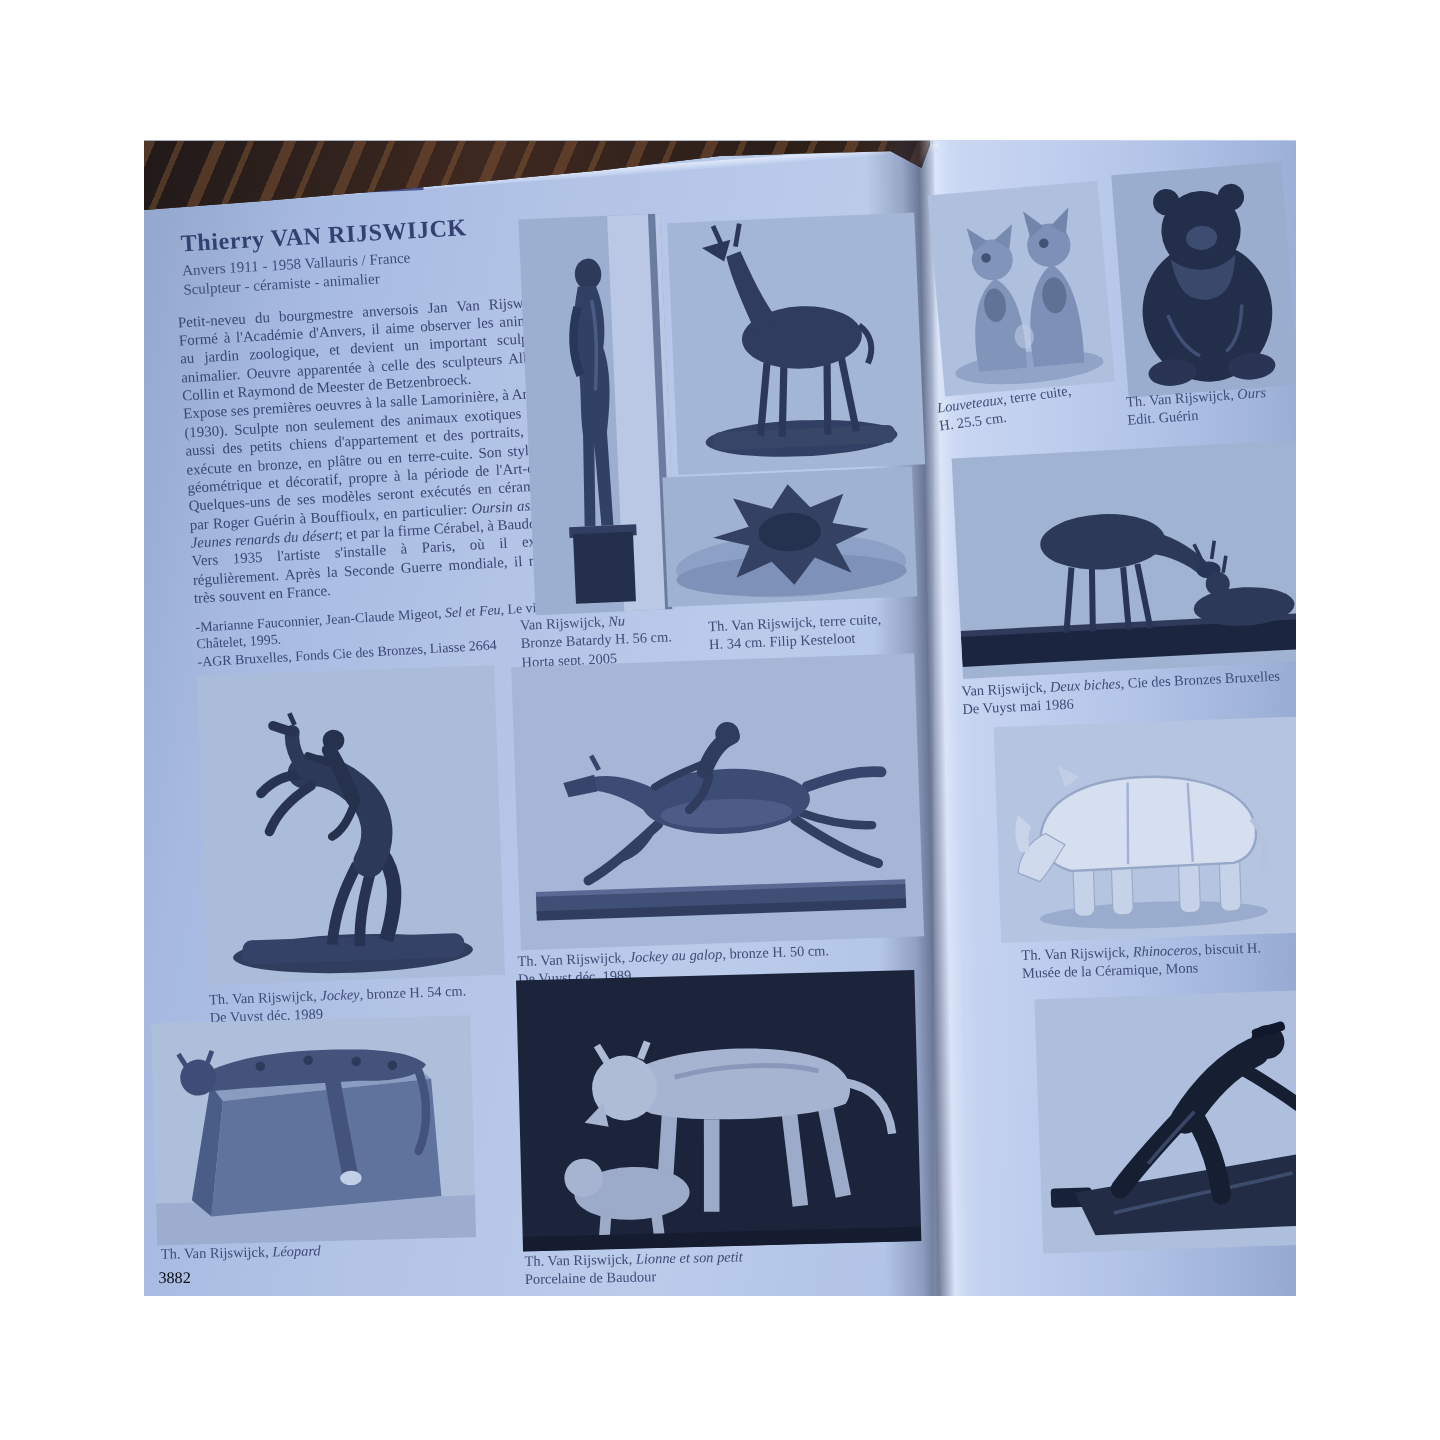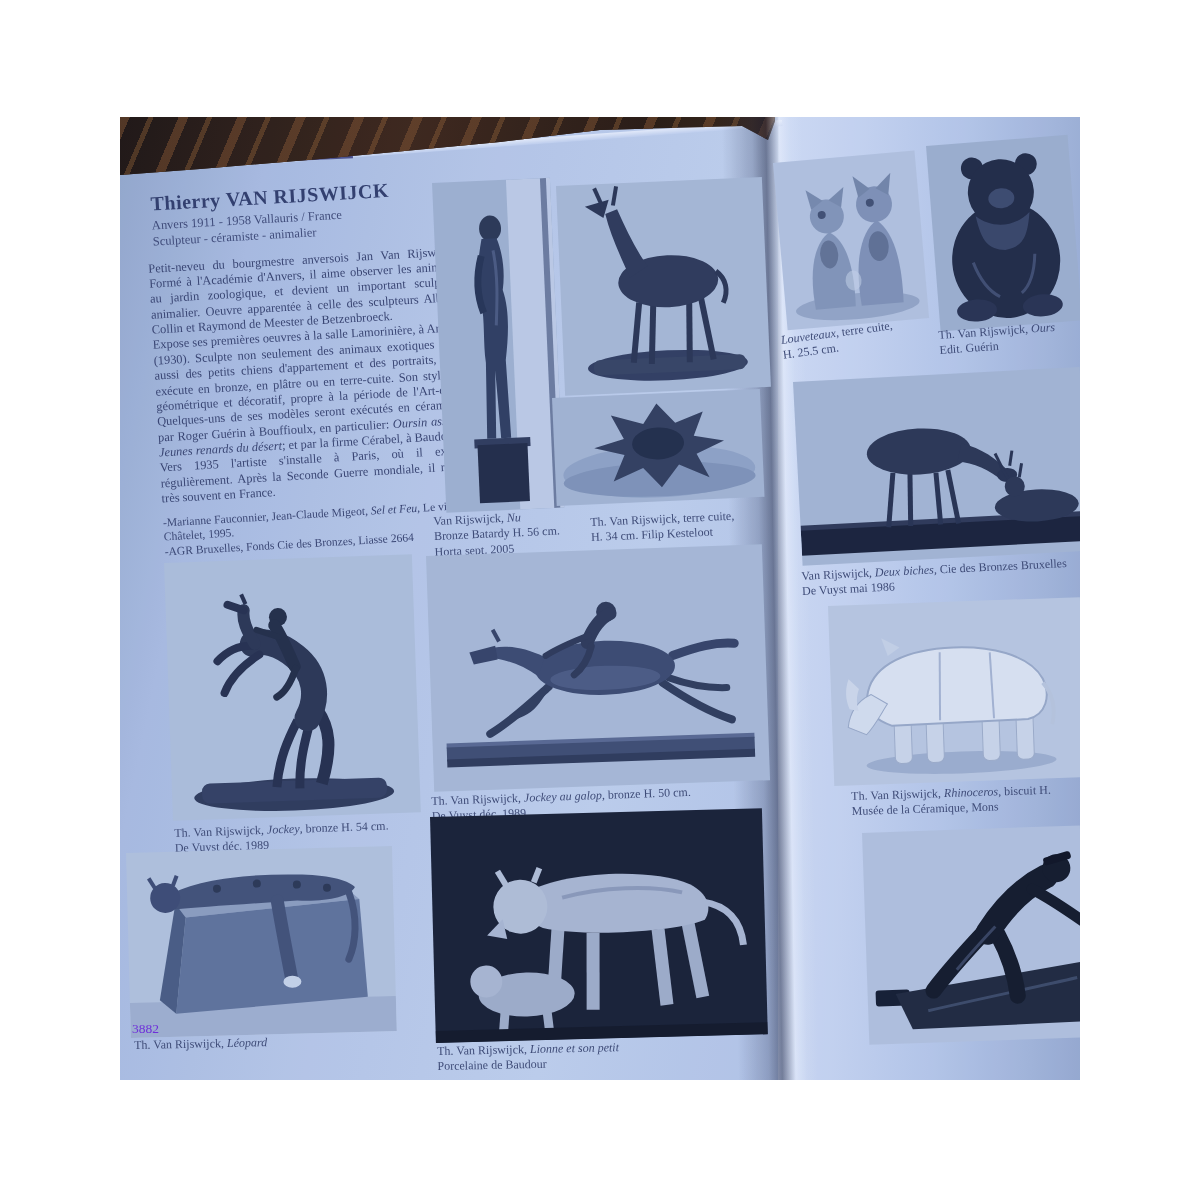--- a/index.html
+++ b/index.html
@@ -54,21 +54,21 @@
   .cap-nu{left:313px;top:397px;transform:rotate(-2.5deg);}
   .cap-terre{left:470px;top:398px;transform:rotate(-2.5deg);}
   .cap-louv{left:660px;top:216px;transform:rotate(-7.5deg);}
   .cap-ours{left:818px;top:211px;transform:rotate(-4deg);}
   .cap-biches{left:681px;top:452px;transform:rotate(-2.8deg);}
   .cap-jockey{left:54px;top:709px;transform:rotate(-2deg);}
   .cap-galop{left:311px;top:677px;transform:rotate(-2deg);}
   .cap-rhino{left:731px;top:672px;transform:rotate(-1.8deg);}
   .cap-leopard{left:14px;top:921px;transform:rotate(-1.2deg);}
   .cap-lionne{left:317px;top:927px;transform:rotate(-1.2deg);}
-  .pagenum{position:absolute;left:12px;top:904px;font-size:13.5px;color:#6d28d9;}
+  .pagenum{position:absolute;left:12px;top:940px;font-size:13.5px;color:#000000;}
 </style>
 </head>
 <body>
 
 <div class="photo">
   <div class="page-left"></div>
   <div class="page-right"></div>
   <div class="page-top-edge"></div>
   <div class="cover-edge"></div>
   <div class="wood"></div>

